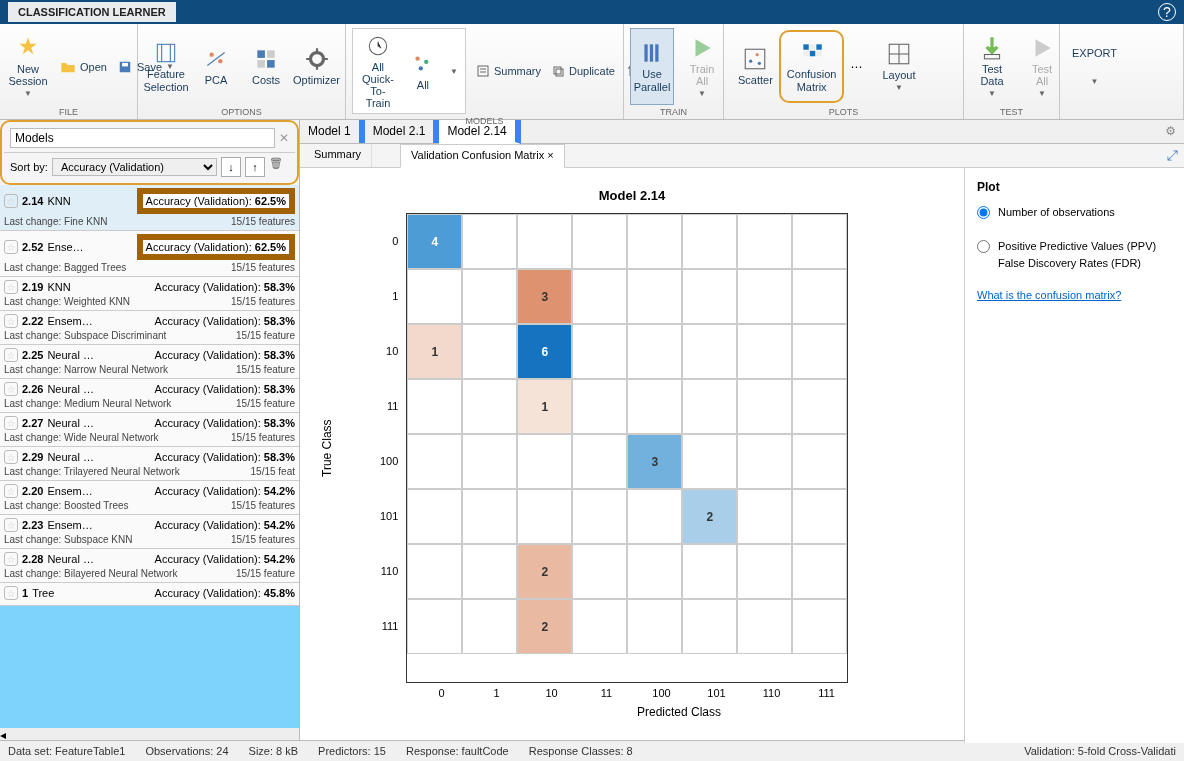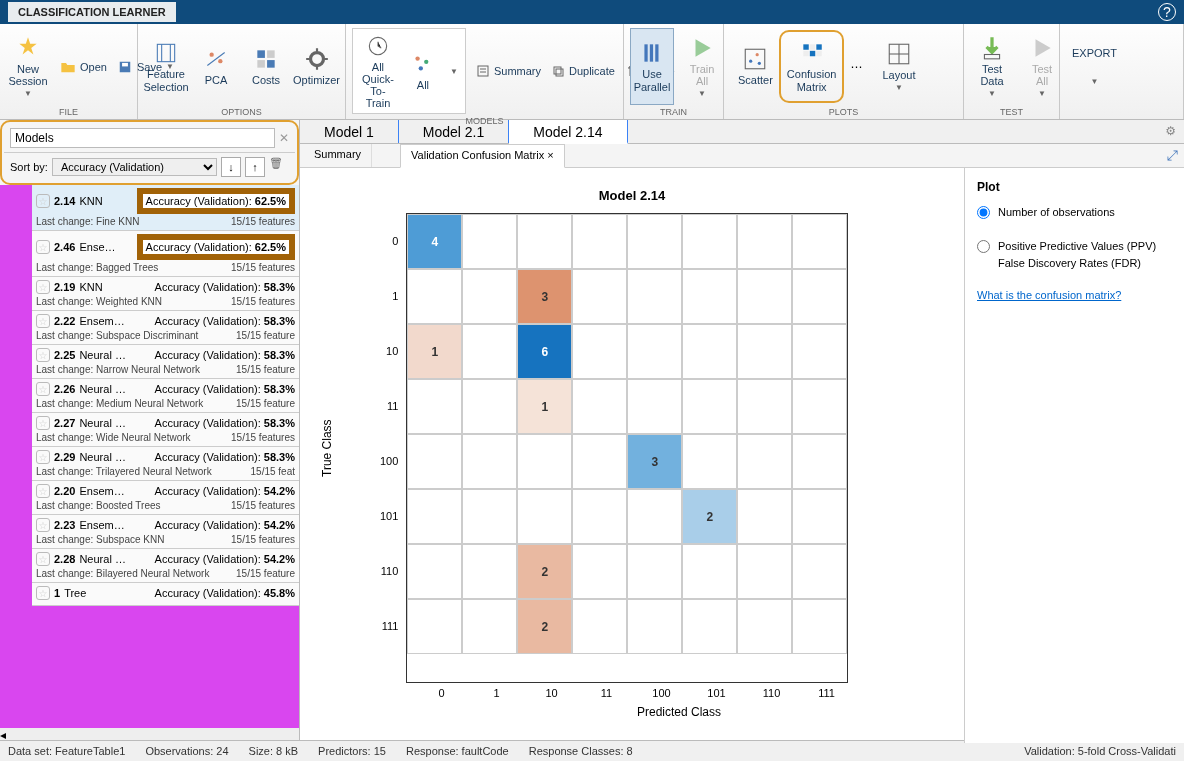--- a/index.html
+++ b/index.html
@@ -21,33 +21,33 @@
 .highlight-box { border: 2.5px solid #e0a030; border-radius: 10px; }
 .main { display: flex; height: 620px; }
 .left-panel { width: 300px; background: #f5f5f5; border-right: 1px solid #bbb; display: flex; flex-direction: column; }
 .left-header { padding: 4px 6px; display: flex; align-items: center; border-bottom: 1px solid #ccc; }
 .left-header input { flex: 1; border: 1px solid #bbb; padding: 2px 4px; font-size: 12px; background: #fff; }
 .sort-row { padding: 4px 6px; display: flex; align-items: center; gap: 4px; font-size: 11px; }
 .sort-row select { border: 1px solid #bbb; padding: 1px 4px; font-size: 11px; flex: 1; }
 .sort-btn { width: 20px; height: 20px; border: 1px solid #aaa; background: #fff; display: flex; align-items: center; justify-content: center; }
 .trash { width: 20px; height: 20px; color: #666; }
 .models-hl { border: 2.5px solid #e0a030; border-radius: 10px; padding: 2px; }
-.model-list { flex: 1; overflow-y: auto; background: #d946ef; padding-left: 32px; }
+.model-list { flex: 1; overflow-y: auto; background: #7dd3fc; }
 .model-item { border-bottom: 1px solid #ccc; padding: 3px 4px; font-size: 11px; background: #fafafa; }
 .model-item.sel { background: #e0eef8; }
 .mi-row1 { display: flex; align-items: center; gap: 4px; }
 .mi-star { width: 14px; height: 14px; border: 1px solid #bbb; border-radius: 3px; display: flex; align-items: center; justify-content: center; color: #ccc; font-size: 10px; }
 .mi-name { font-weight: bold; }
 .mi-acc { margin-left: auto; }
 .mi-acc.boxed { border: 6px solid #a16207; padding: 1px 3px; background: #fff; }
 .mi-row2 { display: flex; font-size: 10px; color: #444; margin-top: 2px; }
 .mi-feat { margin-left: auto; }
 .right-panel { flex: 1; display: flex; flex-direction: column; }
 .doc-tabs { display: flex; background: #f0f0f0; border-bottom: 1px solid #bbb; height: 24px; }
-.doc-tab { padding: 4px 24px; font-size: 14px; border-right: 1px solid #3b82f6; cursor: pointer; }
+.doc-tab { padding: 4px 8px; font-size: 12px; border-right: 6px solid #3b82f6; cursor: pointer; }
 .doc-tab.active { background: #fff; border-bottom: 2px solid #fff; margin-bottom: -1px; }
 .sub-tabs { display: flex; background: #f4f4f4; border-bottom: 1px solid #ccc; height: 24px; padding-left: 4px; }
 .sub-tab { padding: 4px 10px; font-size: 11px; border-right: 1px solid #ddd; cursor: pointer; }
 .sub-tab.active { background: #fff; border: 1px solid #ccc; border-bottom-color: #fff; margin-bottom: -1px; margin-left: 28px; }
 .chart-area { flex: 1; display: flex; }
 .plot-container { flex: 1; position: relative; padding: 20px; }
 .plot-title { text-align: center; font-weight: bold; font-size: 13px; margin-bottom: 10px; }
 .cm-grid { display: grid; grid-template-columns: 60px 1fr; grid-template-rows: 1fr 40px; width: 100%; height: 510px; }
 .cm-ylabel { writing-mode: vertical-lr; transform: rotate(180deg); text-align: center; font-size: 12px; grid-row: 1; grid-column: 1; justify-self: start; }
 .cm-matrix { grid-row: 1; grid-column: 2; display: flex; }
@@ -307,21 +307,21 @@
             <span class="mi-acc boxed">Accuracy (Validation): <b>62.5%</b></span>
           </div>
           <div class="mi-row2">
             <span>Last change: Fine KNN</span>
             <span class="mi-feat">15/15 features</span>
           </div>
         </div>
         <div class="model-item">
           <div class="mi-row1">
             <span class="mi-star">☆</span>
-            <span class="mi-name">2.46</span> 
+            <span class="mi-name">2.52</span> 
             <span>Ense…</span>
             <span class="mi-acc boxed">Accuracy (Validation): <b>62.5%</b></span>
           </div>
           <div class="mi-row2">
             <span>Last change: Bagged Trees</span>
             <span class="mi-feat">15/15 features</span>
           </div>
         </div>
         <div class="model-item">
           <div class="mi-row1">

